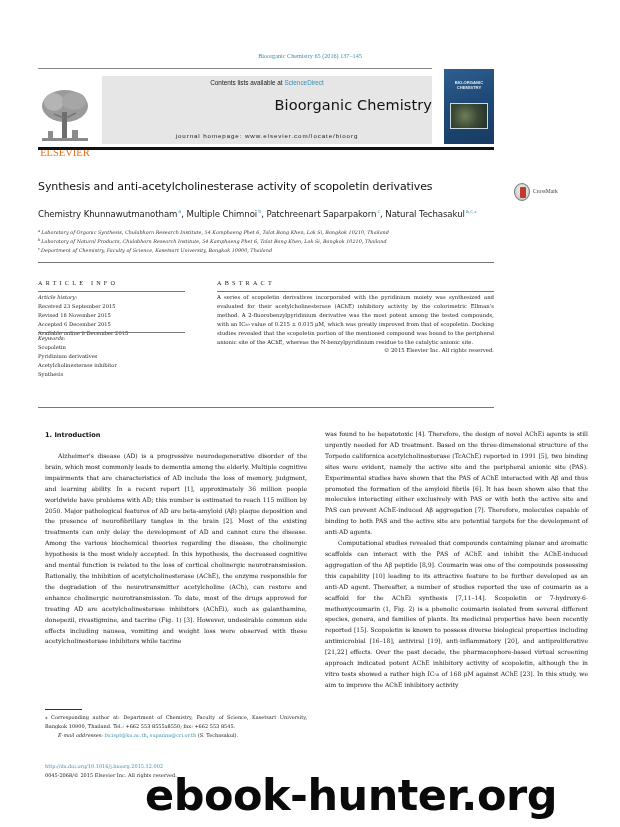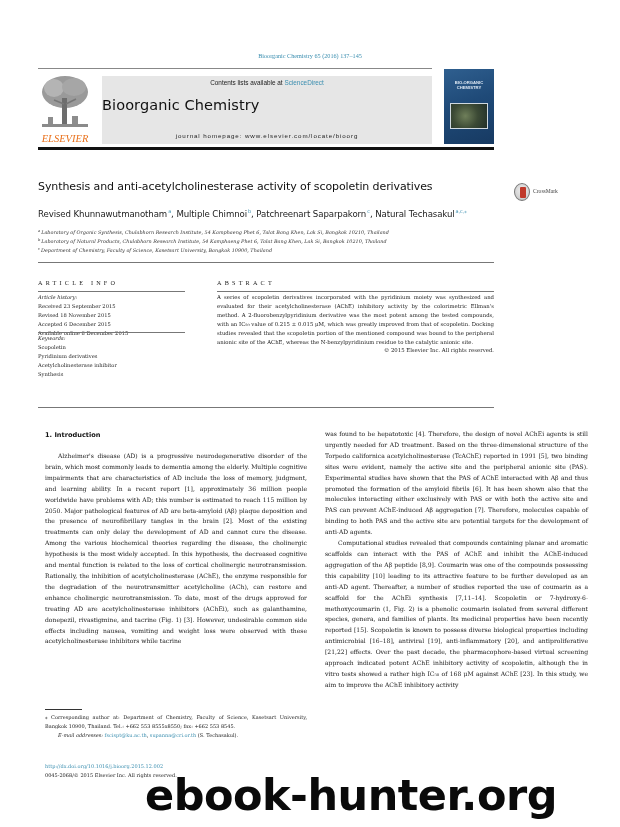--- a/index.html
+++ b/index.html
@@ -6,27 +6,27 @@
   html, body { width: 620px; height: 827px; background: #ffffff; overflow: hidden; }
   body { position: relative; font-family: "DejaVu Serif", "Liberation Serif", serif; color: #1a1a1a; }
 
   .abs { position: absolute; }
   .link { color: #3c8fb0; }
 
   .journal-ref { left: 0; width: 620px; top: 52px; text-align: center; font-size: 6.2px; color: #3c8fb0; font-family: "Liberation Serif", serif; }
 
   .top-rule { left: 38px; top: 68px; width: 394px; height: 1px; background: #888; }
 
-  .elsevier-logo { left: 38px; top: 74px; width: 54px; height: 70px; font-style: italic; }
+  .elsevier-logo { left: 38px; top: 88px; width: 54px; height: 70px; }
   .elsevier-tree { position: absolute; left: 2px; top: 0; width: 50px; height: 56px; }
   .elsevier-word { position: absolute; left: 0; bottom: 0; width: 54px; text-align: center; font-family: "Liberation Serif", serif; font-size: 10.5px; color: #e9711c; letter-spacing: 0px; }
 
   .banner { left: 102px; top: 76px; width: 330px; height: 68px; background: #e6e6e6; }
   .banner-contents { position: absolute; left: 0; width: 330px; top: 3px; text-align: center; font-family: "Liberation Sans", sans-serif; font-size: 6.4px; color: #222; }
-  .banner-title { position: absolute; left: 0; width: 330px; top: 21px; text-align: left; font-family: "DejaVu Sans", sans-serif; font-size: 14.5px; color: #111; letter-spacing: 0.1px; }
+  .banner-title { position: absolute; left: 0; width: 330px; top: 21px; text-align: right; font-family: "DejaVu Sans", sans-serif; font-size: 14.5px; color: #111; letter-spacing: 0.1px; }
   .banner-homepage { position: absolute; left: 0; width: 330px; top: 56px; text-align: center; font-family: "Liberation Sans", sans-serif; font-size: 6.2px; color: #222; letter-spacing: 0.9px; }
 
   .cover { left: 444px; top: 69px; width: 50px; height: 75px; background: linear-gradient(160deg, #2f5f8f 0%, #1f4a78 45%, #173a62 100%); }
   .cover-title { position: absolute; left: 2px; width: 46px; top: 12px; text-align: center; font-family: "Liberation Sans", sans-serif; font-size: 4.2px; line-height: 4.6px; color: #dfe9f4; font-weight: bold; }
   .cover-photo { position: absolute; left: 6px; top: 34px; width: 38px; height: 26px; background: radial-gradient(circle at 40% 50%, #6f7f5a 0%, #3c4a35 50%, #22302a 100%); border: 1px solid #cfd8df; }
 
   .thick-rule { left: 38px; top: 147px; width: 456px; height: 3px; background: #111; }
 
   .title { left: 38px; top: 180px; font-family: "DejaVu Sans", sans-serif; font-size: 11px; color: #111; white-space: nowrap; letter-spacing: -0.1px; }
   .crossmark { left: 514px; top: 183px; width: 80px; height: 20px; }
@@ -112,21 +112,21 @@
 <div class="abs title">Synthesis and anti-acetylcholinesterase activity of scopoletin derivatives</div>
 
 <div class="abs crossmark">
   <div class="crossmark-circle">
     <div class="crossmark-flag"></div>
   </div>
   <span class="crossmark-label">CrossMark</span>
 </div>
 
 <div class="abs authors">
-  <span>Revised Khunnawutmanotham</span><sup>a</sup><span>, </span><span>Multiple Chimnoi</span><sup>b</sup><span>, </span><span>Patchreenart Saparpakorn</span><sup>c</sup><span>, </span><span>Natural Techasakul</span><sup>a,c,⁎</sup>
+  <span>Chemistry Khunnawutmanotham</span><sup>a</sup><span>, </span><span>Multiple Chimnoi</span><sup>b</sup><span>, </span><span>Patchreenart Saparpakorn</span><sup>c</sup><span>, </span><span>Natural Techasakul</span><sup>a,c,⁎</sup>
 </div>
 
 <div class="abs affils">
   <div><sup>a</sup><span>Laboratory of Organic Synthesis, Chulabhorn Research Institute, 54 Kamphaeng Phet 6, Talat Bang Khen, Lak Si, Bangkok 10210, Thailand</span></div>
   <div><sup>b</sup><span>Laboratory of Natural Products, Chulabhorn Research Institute, 54 Kamphaeng Phet 6, Talat Bang Khen, Lak Si, Bangkok 10210, Thailand</span></div>
   <div><sup>c</sup><span>Department of Chemistry, Faculty of Science, Kasetsart University, Bangkok 10900, Thailand</span></div>
 </div>
 
 <div class="abs mid-rule"></div>
 

